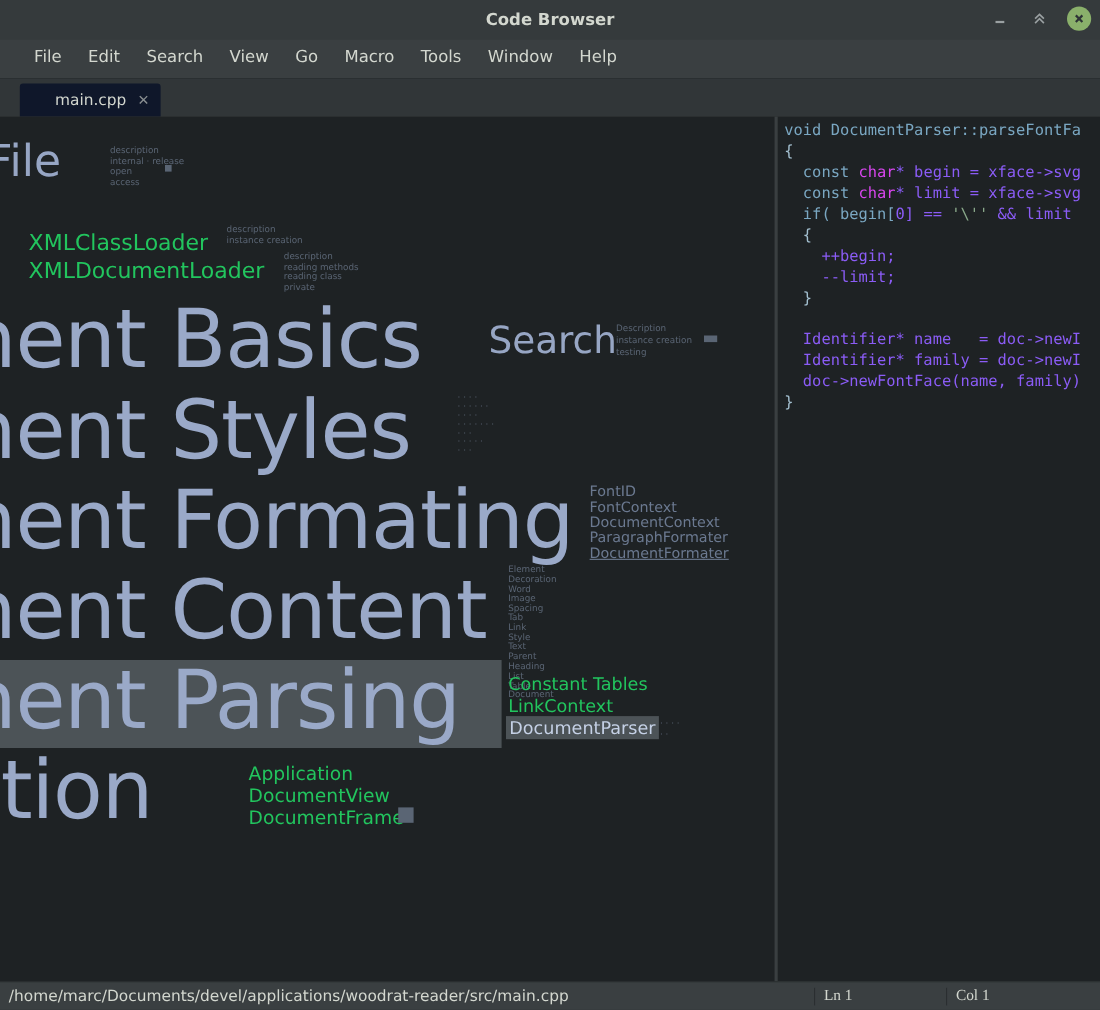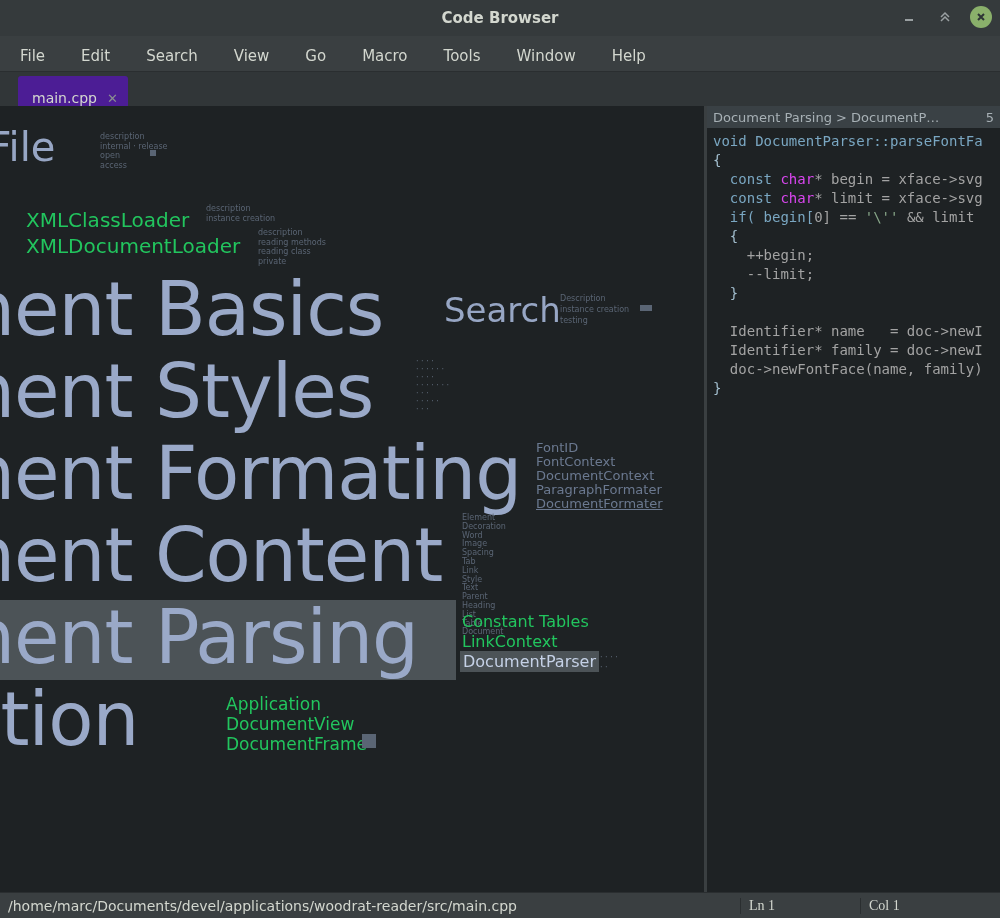--- a/index.html
+++ b/index.html
@@ -9,26 +9,26 @@
   
   .titlebar { height: 36px; background: #353a3c; display: flex; align-items: center; position: relative; }
   .titlebar .title { flex: 1; text-align: center; font-weight: 700; font-size: 15px; color: #d3d7cf; }
   .titlebar .win-controls { position: absolute; right: 8px; top: 6px; display: flex; gap: 14px; align-items: center; }
   .win-btn { width: 22px; height: 22px; border-radius: 50%; display: flex; align-items: center; justify-content: center; font-size: 12px; color: #2e3436; cursor: pointer; }
   .win-btn.min { background: transparent; color: #9aa0a2; }
   .win-btn.max { background: transparent; color: #9aa0a2; }
   .win-btn.close { background: #8ab06b; color: #2e3436; }
 
   
-  .menubar { height: 36px; background: #3a3f41; display: flex; align-items: flex-end; padding: 0 8px; gap: 12px; border-bottom: 1px solid #2a2e30; }
+  .menubar { height: 36px; background: #3a3f41; display: flex; align-items: flex-start; padding: 0 19px; gap: 0; border-bottom: 1px solid #2a2e30; }
   .menubar .menu-item { padding: 6px 12px; color: #d3d7cf; font-size: 15px; cursor: pointer; }
 
   
   .tabbar { height: 34px; background: #313638; display: flex; align-items: flex-end; padding-left: 18px; }
-  .tab { height: 30px; background: #4c1d95; display: flex; align-items: flex-end; padding: 0 10px 0 14px; border-top-left-radius: 3px; border-top-right-radius: 3px; gap: 10px; font-size: 14px; color: #d3d7cf; }
+  .tab { height: 30px; background: #0f172a; display: flex; align-items: center; padding: 0 10px 0 32px; border-top-left-radius: 3px; border-top-right-radius: 3px; gap: 10px; font-size: 14px; color: #d3d7cf; }
   .tab .close-x { color: #8a8f91; font-size: 13px; cursor: pointer; }
 
   
   .content { flex: 1; display: flex; min-height: 0; }
   .left-pane { flex: 1; background: #1e2224; position: relative; overflow: hidden; min-width: 0; }
   .right-pane { width: 296px; background: #1e2224; border-left: 3px solid #3a3f41; display: flex; flex-direction: column; }
 
   
   .ov-canvas { position: absolute; inset: 0; color: #97a6c4; font-family: "DejaVu Sans", sans-serif; overflow: hidden; }
   .big { font-size: 74px; font-weight: 400; letter-spacing: -1px; white-space: nowrap; position: absolute; color: #9aa9c8; }
@@ -40,21 +40,21 @@
   .sel { background: #4c5357; color: #c5d1e6; padding: 1px 3px; }
 
   
   .r-header { height: 22px; background: #3a4145; display: flex; align-items: center; padding: 0 6px; font-size: 13px; color: #a7b0b5; white-space: nowrap; overflow: hidden; }
   .r-header .crumb { flex: 1; overflow: hidden; text-overflow: ellipsis; }
   .r-header .cnt { padding-left: 6px; }
   .code { flex: 1; padding: 4px 6px; font-family: "DejaVu Sans Mono", monospace; font-size: 14px; line-height: 19px; white-space: pre; color: #8fb3c9; overflow: hidden; }
   .kw  { color: #7aa7c2; }
   .typ { color: #d946ef; }
   .str { color: #89a88a; }
-  .id  { color: #a3a3a3; text-align: center; }
+  .id  { color: #8b5cf6; text-align: center; }
   .pun { color: #a3bfcf; }
 
   
   .statusbar { height: 26px; background: #3a3f41; border-top: 1px solid #2a2e30; display: flex; align-items: center; font-size: 14px; color: #d3d7cf; }
   .statusbar .path { flex: 1; padding: 0 8px; white-space: nowrap; overflow: hidden; position: relative; }
   .statusbar .cell { width: 120px; padding: 0 8px; border-left: 1px solid #2a2e30; font-family: Liberation Serif, serif; }
   .statusbar .cell.last { width: 140px; }
 
   
   .pxblk { position: absolute; background: #5a6574; }
@@ -150,24 +150,20 @@
         <div class="big" style="left: -103px; top: 570px;">ication</div>
         <div class="small" style="left: 226px; top: 588px; font-size:17px;">Application</div>
         <div class="small" style="left: 226px; top: 608px; font-size:17px;">DocumentView</div>
         <div class="small" style="left: 226px; top: 628px; font-size:17px;">DocumentFrame</div>
         <div class="pxblk" style="left:362px; top:628px; width:14px; height:14px;"></div>
 
       </div>
     </div>
 
     <div class="right-pane">
-      <div class="r-header">
-        <span class="crumb">Document Parsing  &gt;  DocumentP…</span>
-        <span class="cnt">5</span>
-      </div>
       <div class="code"><span class="kw">void DocumentParser::parseFontFa</span>
 <span class="pun">{</span>
 <span><span class="kw">  const </span><span class="typ">char</span><span class="id">* begin = xface-&gt;svg</span></span>
 <span><span class="kw">  const </span><span class="typ">char</span><span class="id">* limit = xface-&gt;svg</span></span>
 <span><span class="kw">  if( begin[</span><span class="id">0</span><span class="id">] == </span><span class="str">'\''</span><span class="id"> &amp;&amp; limit </span></span>
 <span class="pun">  {</span>
 <span class="id">    ++begin;</span>
 <span class="id">    --limit;</span>
 <span class="pun">  }</span>
 <span></span>

